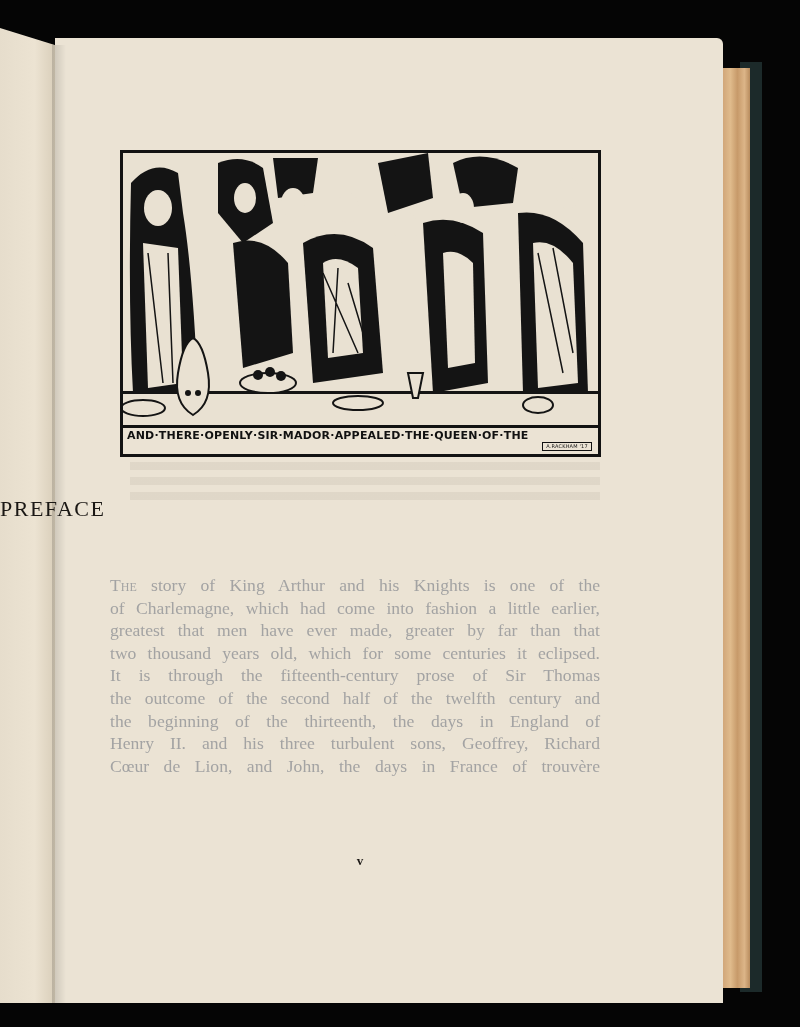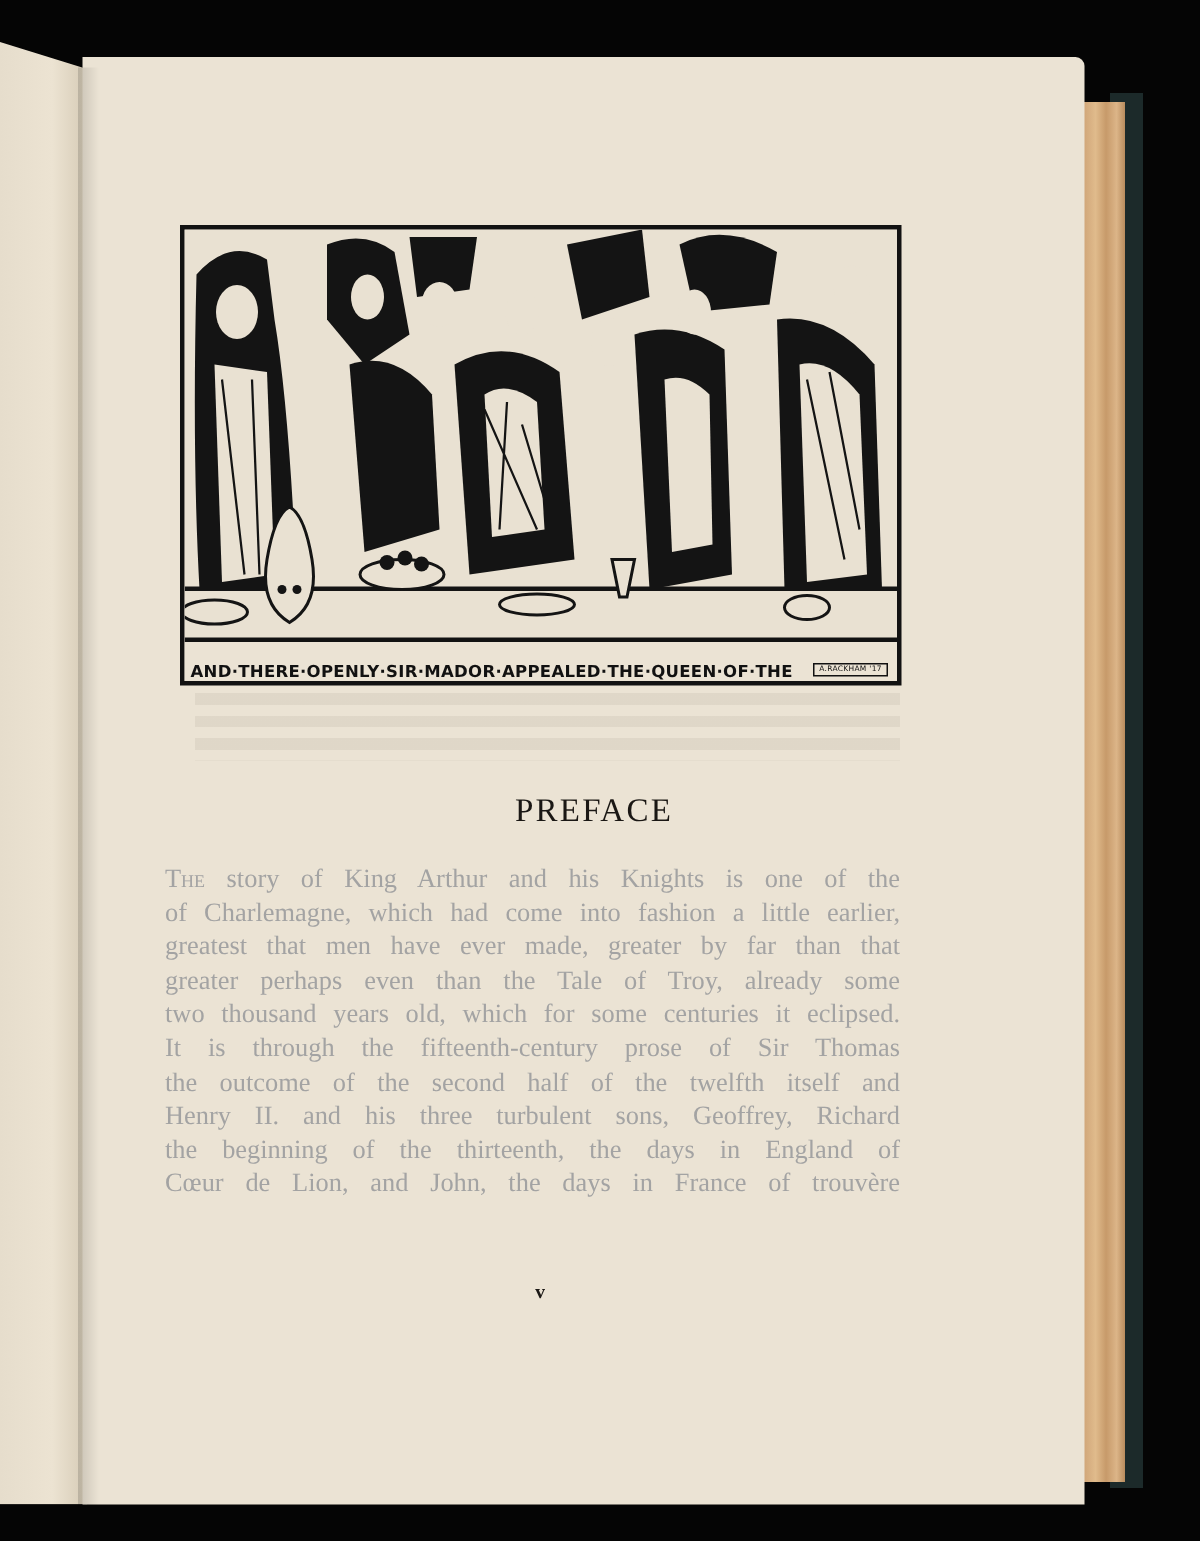--- a/index.html
+++ b/index.html
@@ -33,27 +33,27 @@
     position:absolute; left:120px; top:150px; width:481px; height:307px;
     border:3px solid #121212; box-sizing:border-box; background:#e9e1d2; overflow:hidden;
   }
   .illustration svg { position:absolute; left:0; top:0; }
   .caption-band {
     position:absolute; left:0; right:0; bottom:0; height:29px; border-top:3px solid #121212;
     background:#ebe3d4;
     font-family:"DejaVu Sans", sans-serif; font-weight:bold; font-size:11px; line-height:12px;
     letter-spacing:0.2px; color:#111; padding:2px 4px 0 4px; box-sizing:border-box;
   }
-  .caption-line { white-space:nowrap; display:block;margin-top:12px; }
+  .caption-line { white-space:nowrap; display:block; }
   .signature {
     position:absolute; right:6px; bottom:3px; width:48px; height:7px; border:1px solid #111;
     font-size:5px; line-height:7px; text-align:center; color:#111; font-weight:normal;
   }
   .title {
-    position:absolute; left:0; width:792px; top:527px; text-align:center;
+    position:absolute; left:0; width:792px; top:496px; text-align:left;
     font-size:22px; letter-spacing:1.5px; color:#1a1714;
   }
   .body-text {
     position:absolute; left:110px; top:574px; width:490px;
     font-size:17.6px; line-height:22.6px; color:#a3a3a3; text-align:justify;
   }
   .body-line { display:block; text-align:justify; text-align-last:justify; height:22.6px; white-space:nowrap; }
   .smallcaps { font-variant:small-caps; }
   .folio {
     position:absolute; left:0; width:720px; text-align:center; top:853px; font-size:13px; font-weight:bold; color:#1c1916;
@@ -130,22 +130,21 @@
 </div>
 
 <div class="ghost"></div>
 
 <div class="title">PREFACE</div>
 
 <div class="body-text">
   <span class="body-line"><span class="smallcaps">The</span><span> story of King Arthur and his Knights is one of the</span></span>
   <span class="body-line">of Charlemagne, which had come into fashion a little earlier,</span>
   <span class="body-line">greatest that men have ever made, greater by far than that</span>
-  <span class="body-line">greater perhaps even than the Tale of Troy, already some</span>
   <span class="body-line">two thousand years old, which for some centuries it eclipsed.</span>
   <span class="body-line">It is through the fifteenth-century prose of Sir Thomas</span>
-  <span class="body-line">the outcome of the second half of the twelfth itself and</span>
+  <span class="body-line">the outcome of the second half of the twelfth century and</span>
+  <span class="body-line">the beginning of the thirteenth, the days in England of</span>
   <span class="body-line">Henry II. and his three turbulent sons, Geoffrey, Richard</span>
-  <span class="body-line">the beginning of the thirteenth, the days in England of</span>
   <span class="body-line">Cœur de Lion, and John, the days in France of trouvère</span>
 </div>
 
 <div class="folio">v</div>
 
 </body></html>

